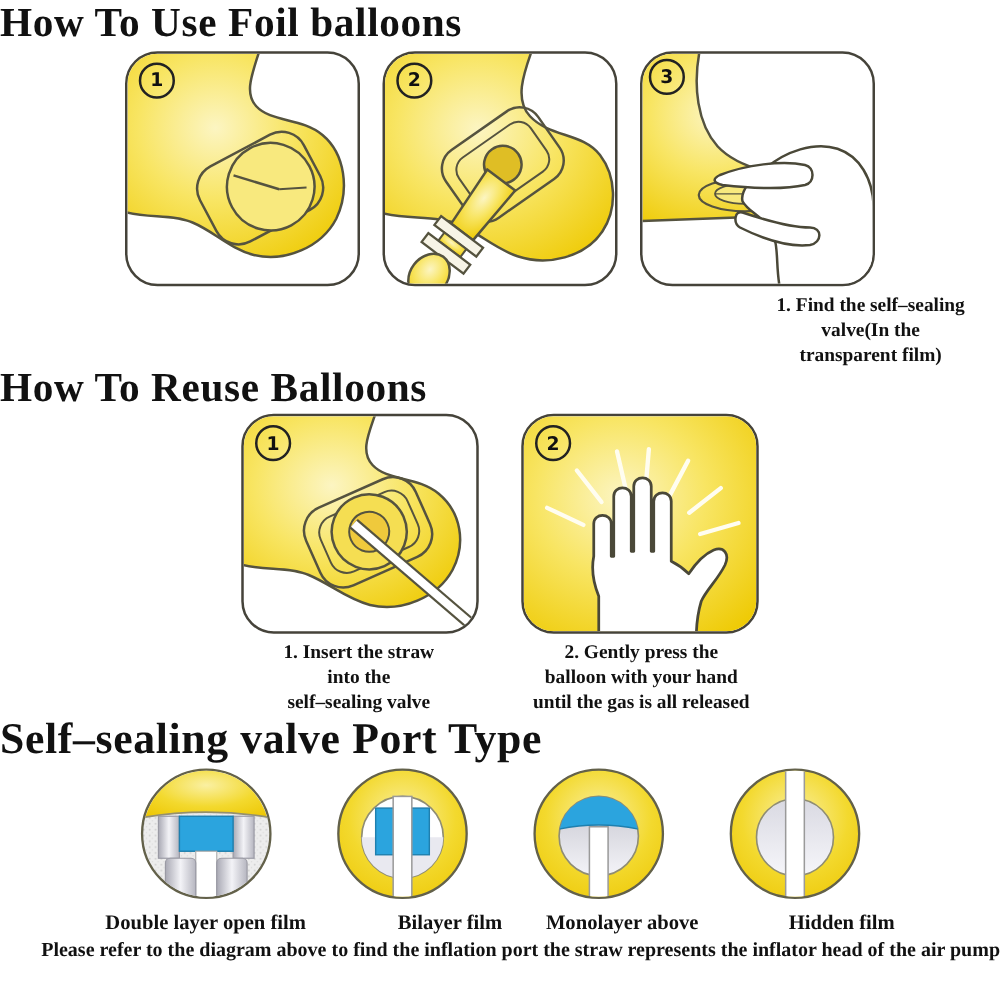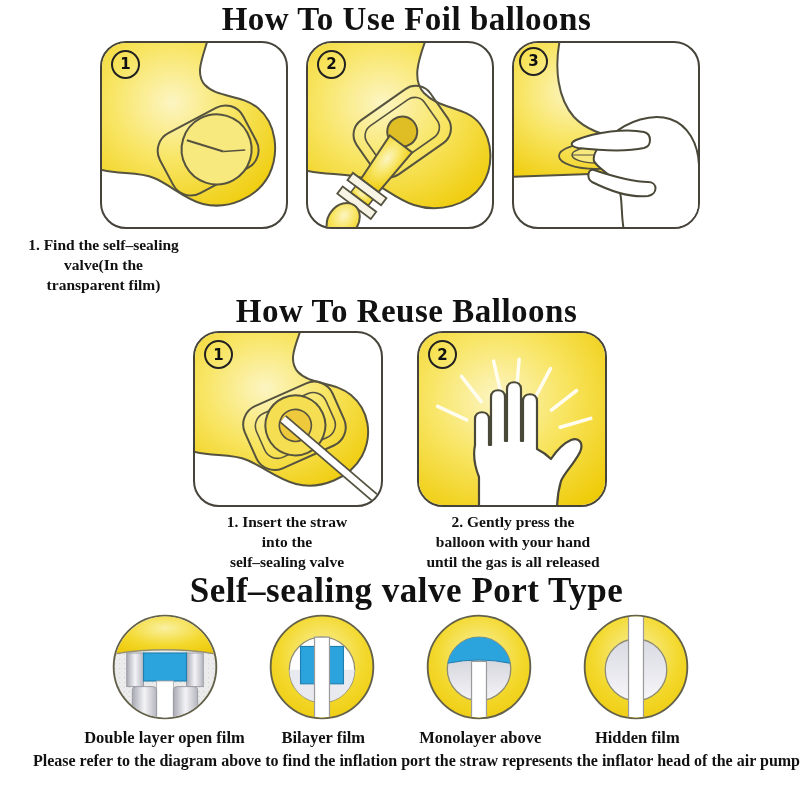--- a/index.html
+++ b/index.html
@@ -1,41 +1,41 @@
 <!DOCTYPE html>
 <html><head>
 <meta charset="utf-8">
 <style>
   html,body{margin:0;padding:0;background:#ffffff;}
   body{width:800px;height:800px;overflow:hidden;font-family:"Liberation Serif",serif;color:#111;}
 
-  .title{text-align:center;font-weight:bold;letter-spacing:.5px;line-height:1.06;padding-left:13px;}
+  .title{text-align:left;font-weight:bold;letter-spacing:.5px;line-height:1.06;}
   .t1{font-size:33px;margin:2px 0 4px;}
   .t2{font-size:33px;margin:0 0 2px;}
   .t3{font-size:35px;margin:0 0 2px;}
 
   .prow{display:flex;justify-content:center;gap:18px;}
   .prow2{display:flex;justify-content:center;gap:34px;}
   .panel{position:relative;width:184px;height:184px;background:#fff;border:2.5px solid #45433a;border-radius:26px;overflow:hidden;}
   .panel.reuse{width:186px;height:172px;}
   .panel svg{position:absolute;left:0;top:0;width:100%;height:100%;}
   .badge{position:absolute;top:7px;left:9px;width:25px;height:25px;border:2px solid #222;border-radius:50%;
          display:flex;align-items:center;justify-content:center;
          font:bold 15px "DejaVu Sans",sans-serif;z-index:3;}
 
-  .caps{display:flex;justify-content:space-between;margin-top:6px;}
+  .caps{display:flex;justify-content:flex-end;margin-top:6px;}
   .cap{flex:0 0 207px;text-align:center;font-weight:bold;font-size:15.5px;line-height:1.28;white-space:pre-line;}
   .caps2{display:flex;justify-content:center;margin-top:5px;}
   .cap2{flex:0 0 226px;text-align:center;font-weight:bold;font-size:15.5px;line-height:1.28;white-space:pre-line;}
 
   .ports{display:flex;justify-content:center;gap:45px;margin-top:2px;}
   .port{width:112px;height:112px;}
   .port svg{width:112px;height:112px;display:block;}
   .plabels{display:flex;justify-content:center;margin-top:5px;}
-  .plabel{flex:0 0 157px;text-align:center;font-weight:bold;font-size:16.5px;white-space:nowrap;}
+  .plabel{flex:0 0 157px;text-align:right;font-weight:bold;font-size:16.5px;white-space:nowrap;}
 
   .footer{margin-top:4px;text-align:right;font-weight:bold;font-size:16px;white-space:nowrap;}
 </style>
 </head>
 <body>
 
 <svg width="0" height="0" style="position:absolute" aria-hidden="true">
   <defs>
     <radialGradient id="ygMain" cx="42%" cy="38%" r="78%">
       <stop offset="0%" stop-color="#FCF5C2"></stop>

